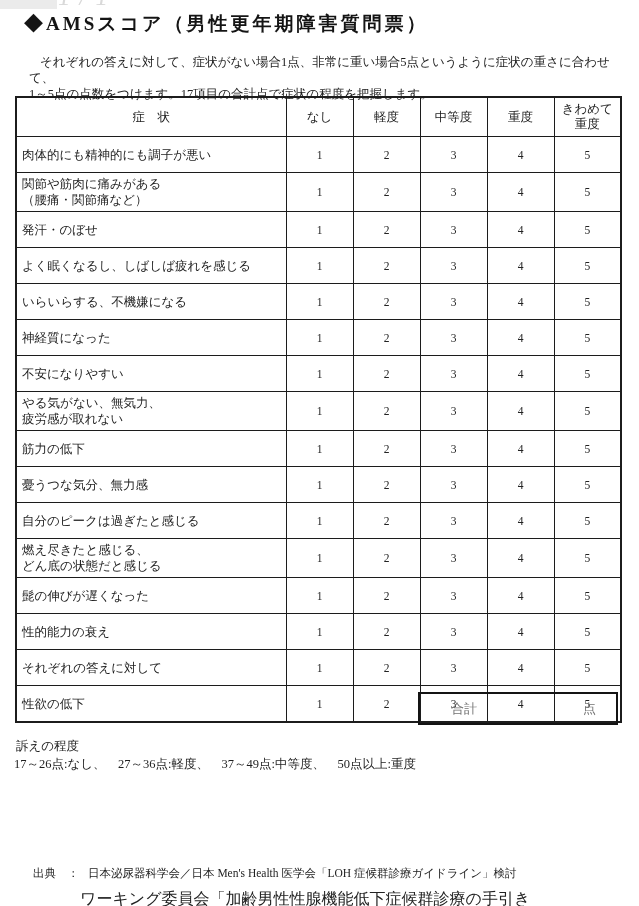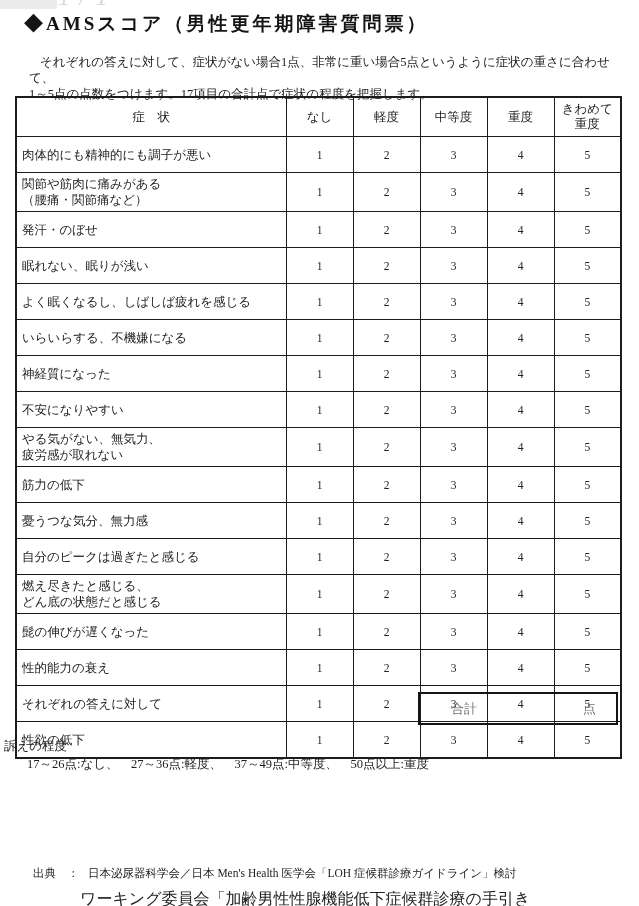--- a/index.html
+++ b/index.html
@@ -106,27 +106,27 @@
     display: flex;
     align-items: center;
     justify-content: space-between;
     padding: 0 20px 0 31px;
     font-size: 13px;
     color: #737373;
   }
 
   .interp-heading {
     position: absolute;
-    left: 4px; top: 738px;
+    left: 16px; top: 738px;
     font-size: 12.5px;
     color: #1d1d1d;
   }
   .interp-scale {
     position: absolute;
-    left: 27px; top: 756px;
+    left: 14px; top: 756px;
     font-size: 12.5px;
     color: #1d1d1d;
   }
 
   .source-label {
     position: absolute;
     left: 33px; top: 866px;
     font-size: 11.5px;
     color: #222222;
     text-align: right;
@@ -201,28 +201,20 @@
     </tr>
         <tr>
       <td class="symptom">発汗・のぼせ</td>
       <td class="score">1</td>
       <td class="score">2</td>
       <td class="score">3</td>
       <td class="score">4</td>
       <td class="score">5</td>
     </tr>
         <tr>
-      <td class="symptom">眠れない、眠りが浅い</td>
-      <td class="score">1</td>
-      <td class="score">2</td>
-      <td class="score">3</td>
-      <td class="score">4</td>
-      <td class="score">5</td>
-    </tr>
-        <tr>
       <td class="symptom">よく眠くなるし、しばしば疲れを感じる</td>
       <td class="score">1</td>
       <td class="score">2</td>
       <td class="score">3</td>
       <td class="score">4</td>
       <td class="score">5</td>
     </tr>
         <tr>
       <td class="symptom">いらいらする、不機嫌になる</td>
       <td class="score">1</td>

